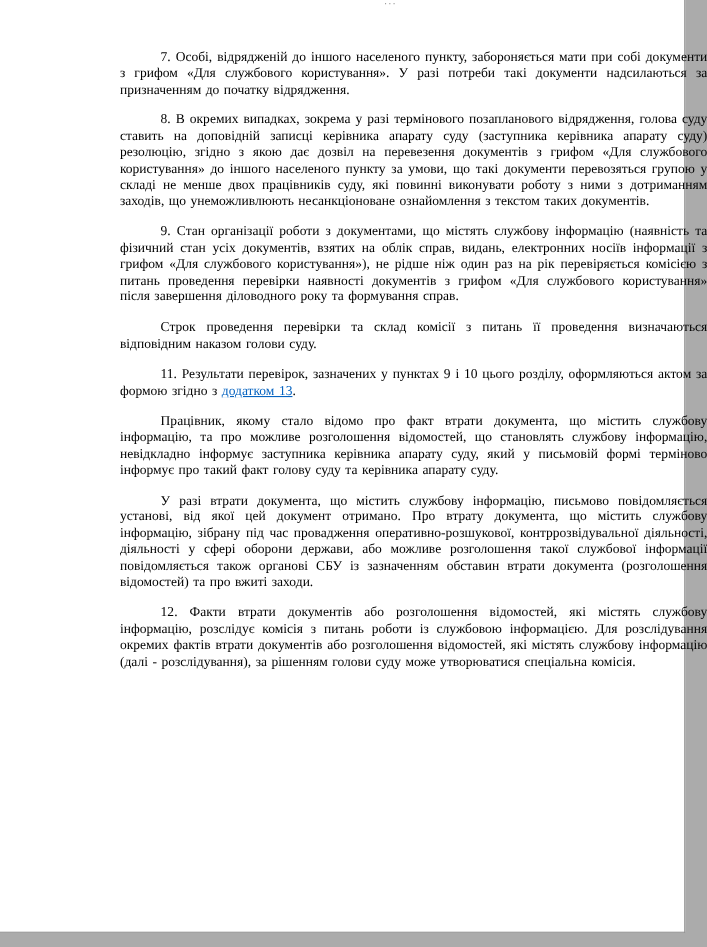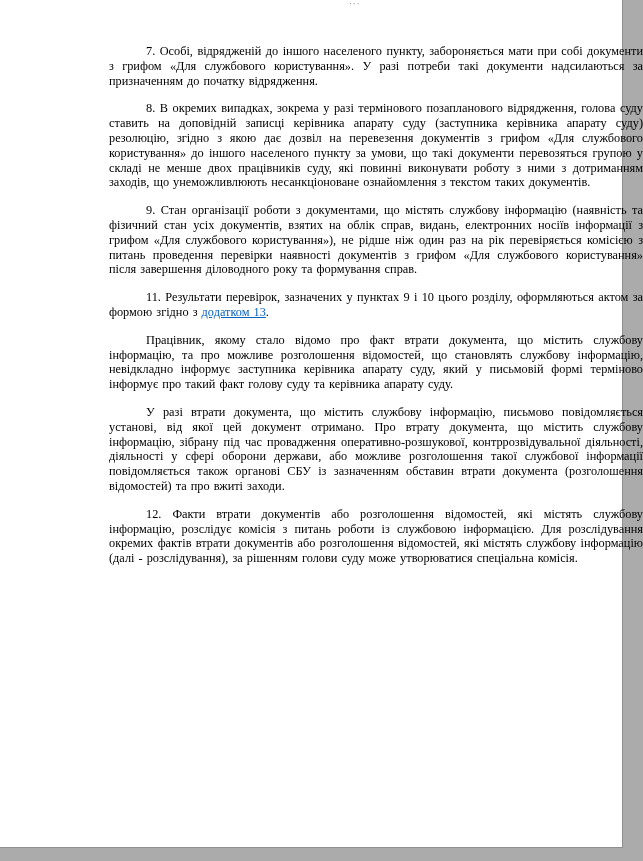--- a/index.html
+++ b/index.html
@@ -52,18 +52,19 @@
 </style>
 </head>
 <body style="background: rgb(171, 171, 171);">
 
 <div class="page">
   <div class="top-marker">···</div>
   <div class="content">
       <p class="para"><span>7. Особі, відрядженій до іншого населеного пункту, забороняється мати при собі документи з грифом «Для службового користування». У разі потреби такі документи надсилаються за призначенням до початку відрядження.</span></p>
       <p class="para"><span>8. В окремих випадках, зокрема у разі термінового позапланового відрядження, голова суду ставить на доповідній записці керівника апарату суду (заступника керівника апарату суду) резолюцію, згідно з якою дає дозвіл на перевезення документів з грифом «Для службового користування» до іншого населеного пункту за умови, що такі документи перевозяться групою у складі не менше двох працівників суду, які повинні виконувати роботу з ними з дотриманням заходів, що унеможливлюють несанкціоноване ознайомлення з текстом таких документів.</span></p>
       <p class="para"><span>9. Стан організації роботи з документами, що містять службову інформацію (наявність та фізичний стан усіх документів, взятих на облік справ, видань, електронних носіїв інформації з грифом «Для службового користування»), не рідше ніж один раз на рік перевіряється комісією з питань проведення перевірки наявності документів з грифом «Для службового користування» після завершення діловодного року та формування справ.</span></p>
+      <p class="para"><span>Строк проведення перевірки та склад комісії з питань її проведення визначаються відповідним наказом голови суду.</span></p>
       <p class="para"><span>11. Результати перевірок, зазначених у пунктах 9 і 10 цього розділу, оформляються актом за формою згідно з </span><a class="doclink" href="#">додатком 13</a><span>.</span></p>
       <p class="para"><span>Працівник, якому стало відомо про факт втрати документа, що містить службову інформацію, та про можливе розголошення відомостей, що становлять службову інформацію, невідкладно інформує заступника керівника апарату суду, який у письмовій формі терміново інформує про такий факт голову суду та керівника апарату суду.</span></p>
       <p class="para"><span>У разі втрати документа, що містить службову інформацію, письмово повідомляється установі, від якої цей документ отримано. Про втрату документа, що містить службову інформацію, зібрану під час провадження оперативно-розшукової, контррозвідувальної діяльності, діяльності у сфері оборони держави, або можливе розголошення такої службової інформації повідомляється також органові СБУ із зазначенням обставин втрати документа (розголошення відомостей) та про вжиті заходи.</span></p>
       <p class="para"><span>12. Факти втрати документів або розголошення відомостей, які містять службову інформацію, розслідує комісія з питань роботи із службовою інформацією. Для розслідування окремих фактів втрати документів або розголошення відомостей, які містять службову інформацію (далі - розслідування), за рішенням голови суду може утворюватися спеціальна комісія.</span></p>
     </div>
 </div>
 
 </body></html>

